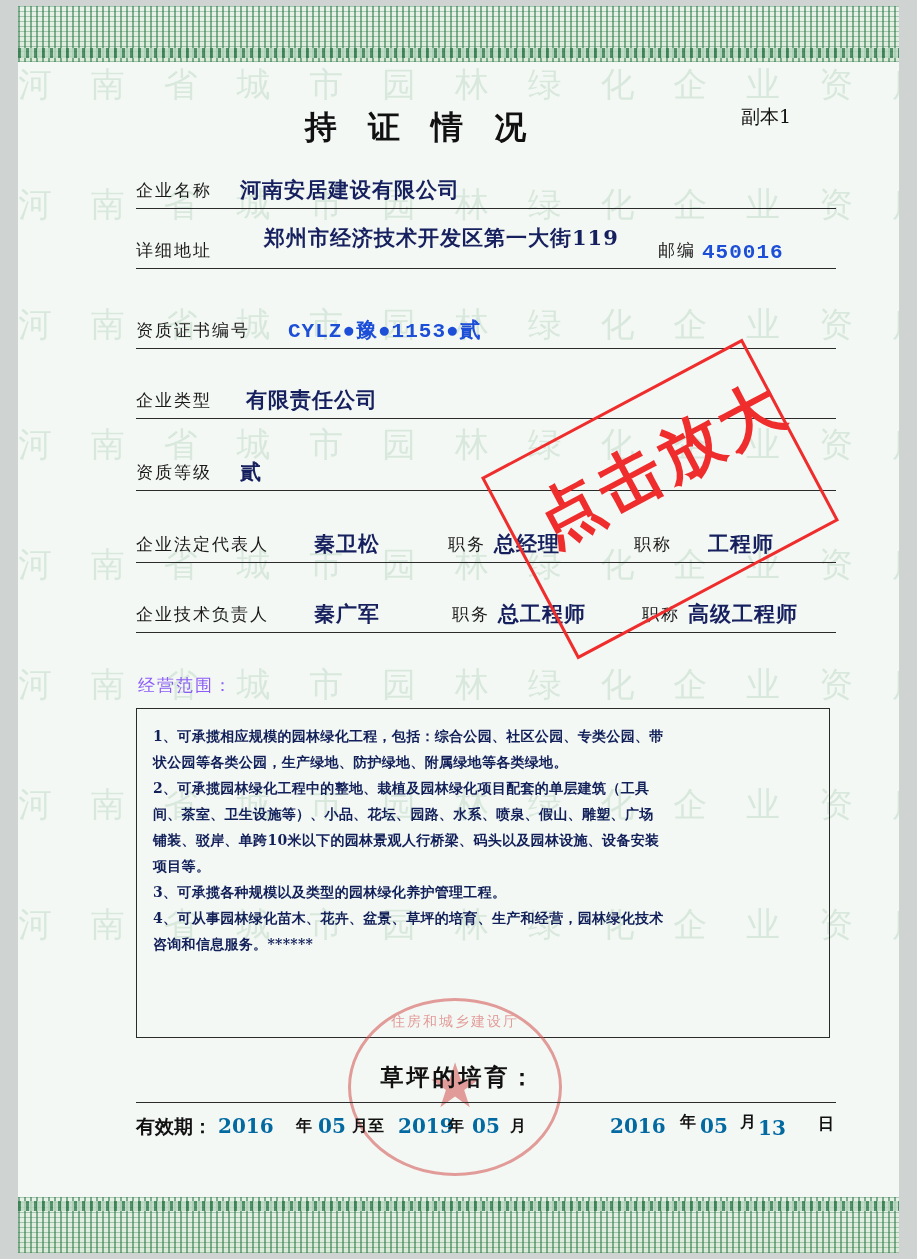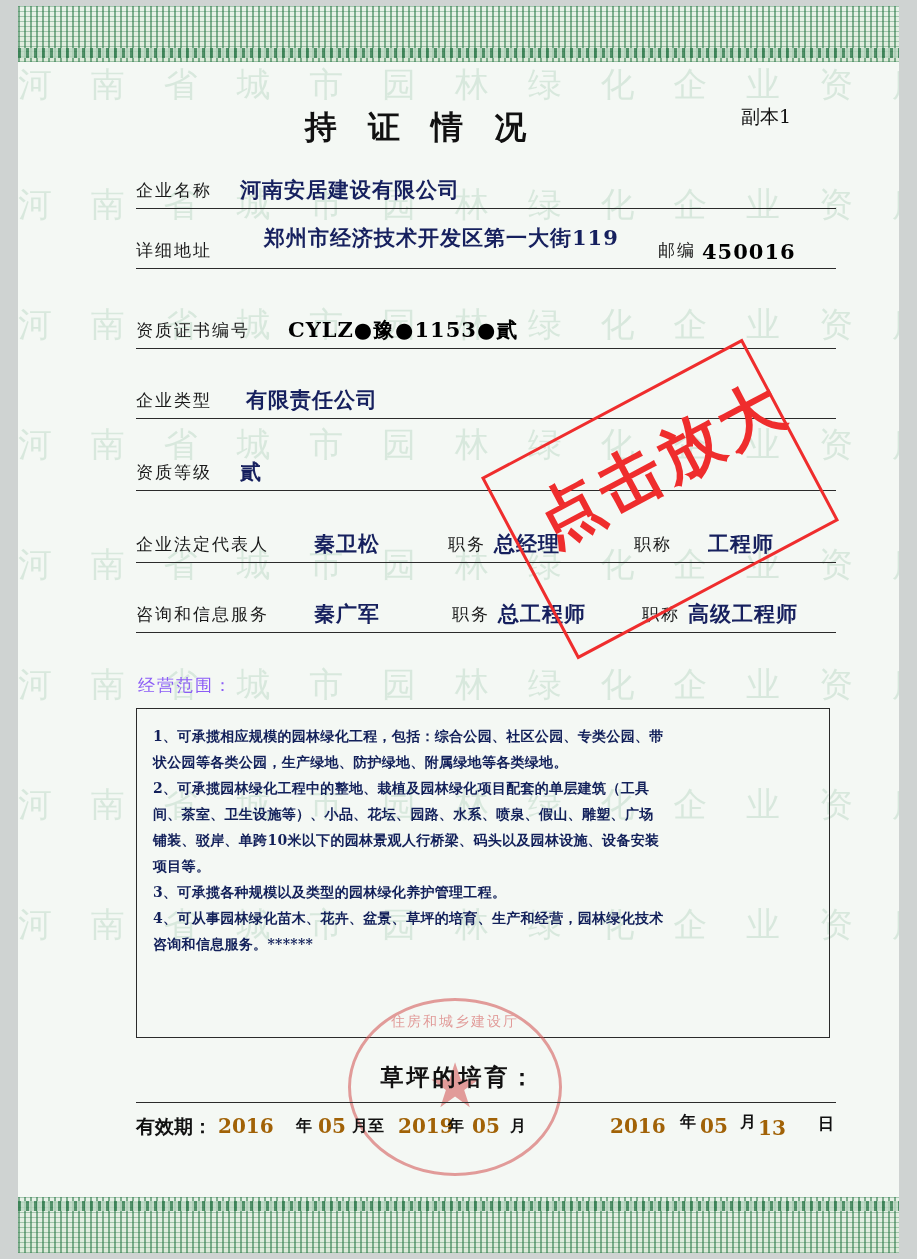--- a/index.html
+++ b/index.html
@@ -112,21 +112,22 @@
     font-size: 21px;
     font-weight: bold;
     color: #12205a;
     letter-spacing: 1px;
   }
   .val.ink {
     color: #16205e;
   }
   .val.plain {
     font-weight: bold;
-    color: #000000;
+    color: #1d4ed8;
+    font-family: Liberation Mono, monospace;
   }
 
   
   .scope-label {
     position: absolute;
     left: 120px;
     top: 612px;
     font-family: "DejaVu Serif", serif;
     font-size: 17px;
     letter-spacing: 2px;
@@ -175,21 +176,21 @@
     position: absolute;
     font-family: "DejaVu Serif", serif;
     font-size: 19px;
     font-weight: bold;
     color: #111;
   }
   .valid-row .num {
     font-family: "DejaVu Serif", serif;
     font-size: 20px;
     font-weight: bold;
-    color: #a16207;
+    color: #0369a1;
   }
   .valid-row .unit {
     font-size: 16px;
     font-weight: bold;
   }
   .bottom-rule {
     position: absolute;
     left: 118px;
     top: 1040px;
     width: 700px;
@@ -316,21 +317,21 @@
     <div class="field" style="top:454px;">
       <span class="lbl" style="left:0;">企业法定代表人</span>
       <span class="val ink" style="left:178px;">秦卫松</span>
       <span class="lbl" style="left:312px;">职务</span>
       <span class="val ink" style="left:358px;">总经理</span>
       <span class="lbl" style="left:498px;">职称</span>
       <span class="val ink" style="left:572px;">工程师</span>
     </div>
 
     <div class="field" style="top:524px;">
-      <span class="lbl" style="left:0;">咨询和信息服务</span>
+      <span class="lbl" style="left:0;">企业技术负责人</span>
       <span class="val ink" style="left:178px;">秦广军</span>
       <span class="lbl" style="left:316px;">职务</span>
       <span class="val ink" style="left:362px;">总工程师</span>
       <span class="lbl" style="left:506px;">职称</span>
       <span class="val ink" style="left:552px;">高级工程师</span>
     </div>
 
     <div class="scope-label">经营范围：</div>
     <div class="scope-box">
       <div class="scope-line">1、可承揽相应规模的园林绿化工程，包括：综合公园、社区公园、专类公园、带</div>

